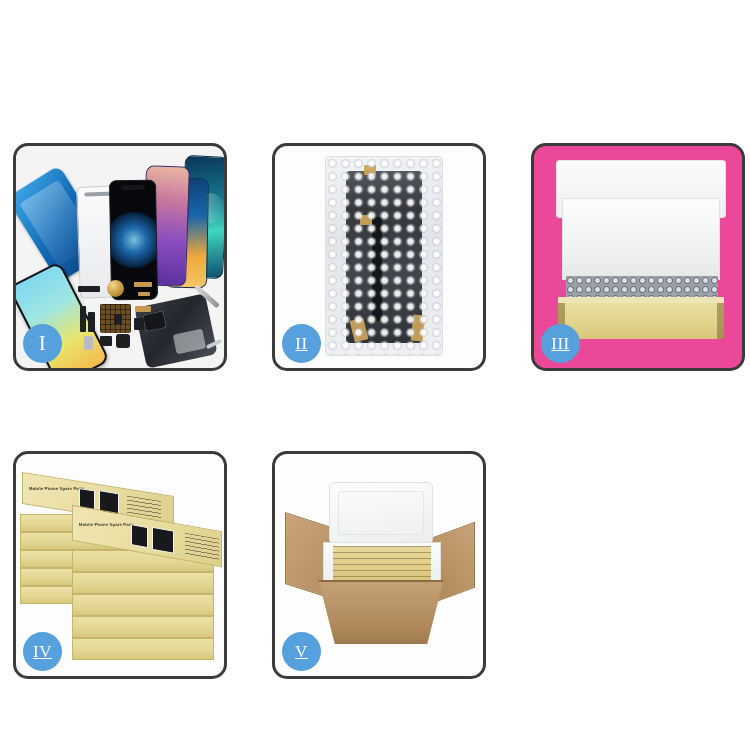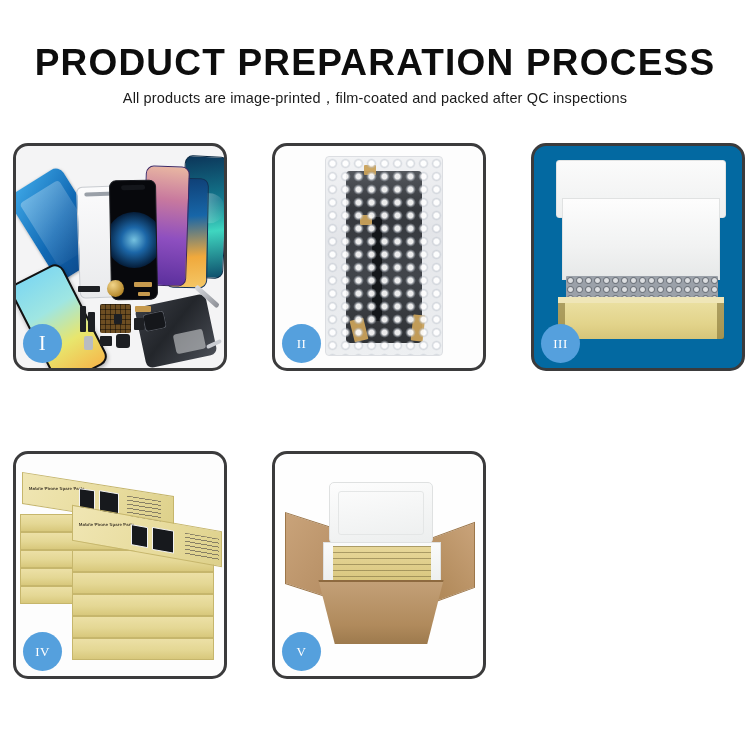--- a/index.html
+++ b/index.html
@@ -90,21 +90,21 @@
     border-radius: 50%;
     background: #55a0dd;
     color: #ffffff;
     font-family: "Liberation Serif", serif;
     font-size: 21px;
     line-height: 39px;
     text-align: center;
     letter-spacing: 0.5px;
     z-index: 40;
   }
-  .badge.small { font-size: 13px; }
+  .badge.small { font-size: 17px; text-decoration: underline; }
 
   
   .p1 { background: #f4f4f5; }
 
   .phone-blue {
     position: absolute;
     left: 12px; top: 28px;
     width: 62px; height: 100px;
     border-radius: 9px;
     background: linear-gradient(150deg, #3fa9e8 0%, #1169b4 50%, #0b3f7e 100%);
@@ -332,21 +332,21 @@
     background: #c9a15a;
     border-radius: 1px;
     opacity: .95;
   }
   .tape.t1 { left: 38px; top: 8px; }
   .tape.t2 { left: 34px; top: 58px; }
   .tape.t3 { left: 26px; top: 162px; width: 14px; height: 22px; transform: rotate(-14deg); }
   .tape.t4 { left: 86px; top: 158px; width: 12px; height: 26px; transform: rotate(6deg); }
 
   
-  .p3 { background: #0369a1; padding-left: 30px; }
+  .p3 { background: #ec4899; padding-left: 30px; }
 
   .box3-lid-back {
     position: absolute;
     left: 22px; top: 14px;
     width: 170px; height: 58px;
     background: linear-gradient(180deg, #fbfbfb, #eef0f0);
     border: 1px solid #e2e4e4;
     border-radius: 3px;
   }
   .box3-foam {
@@ -530,24 +530,20 @@
     opacity: .9;
   }
   .c-tape.a { left: 56px; top: 100px; }
   .c-tape.b { left: 58px; top: 166px; }
 </style>
 </head>
 <body>
 
 <div class="page">
 
-  <div class="header">
-    <div class="title">PRODUCT PREPARATION PROCESS</div>
-    <div class="subtitle">All products are image-printed，film-coated and packed after QC inspections</div>
-  </div>
 
   <div class="grid">
 
     <div class="panel p1">
       <div class="panel-photo">
         <div class="phone-blue"></div>
         <div class="glass-sheet"></div>
         <div class="phone-green"></div>
         <div class="phone-teal"></div>
         <div class="phone-purple"></div>

